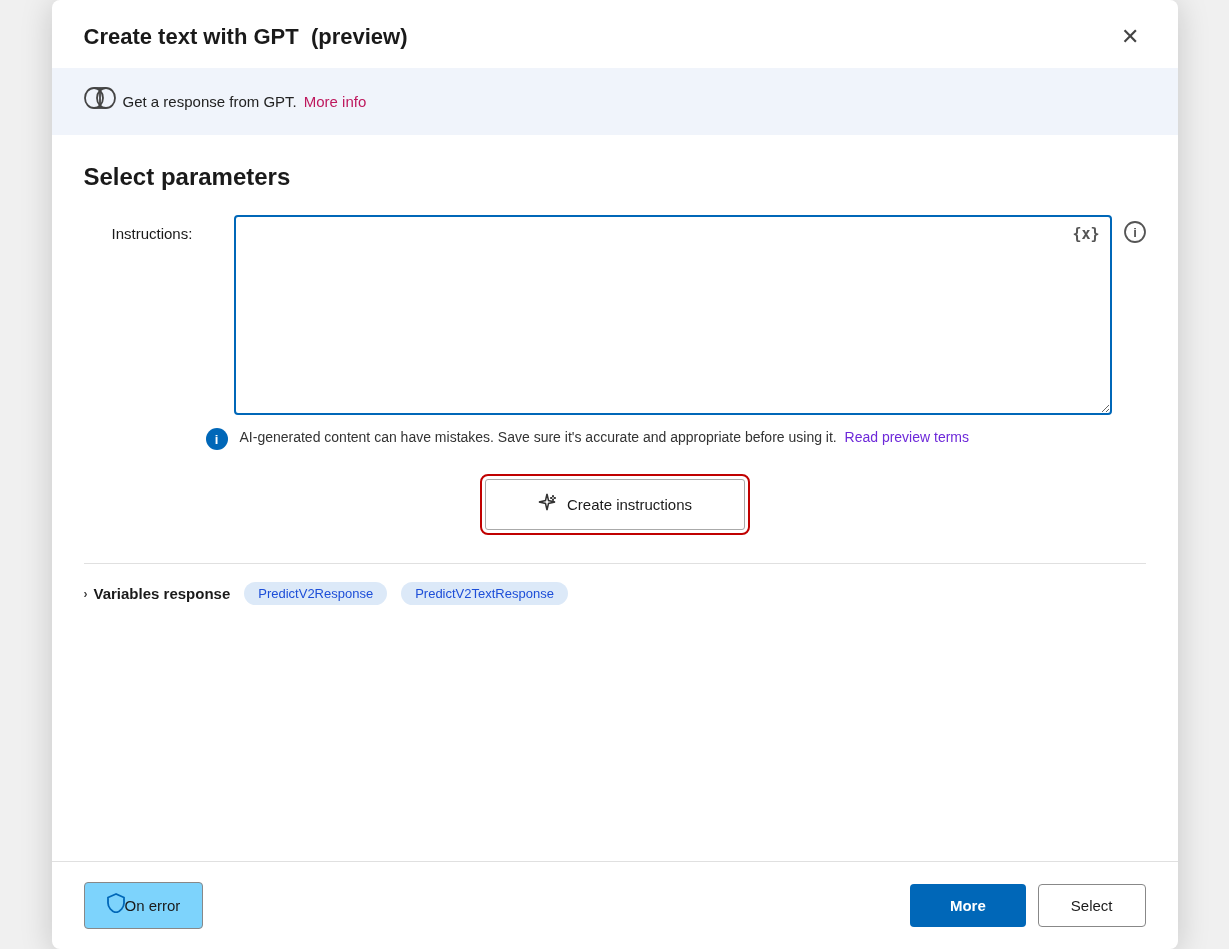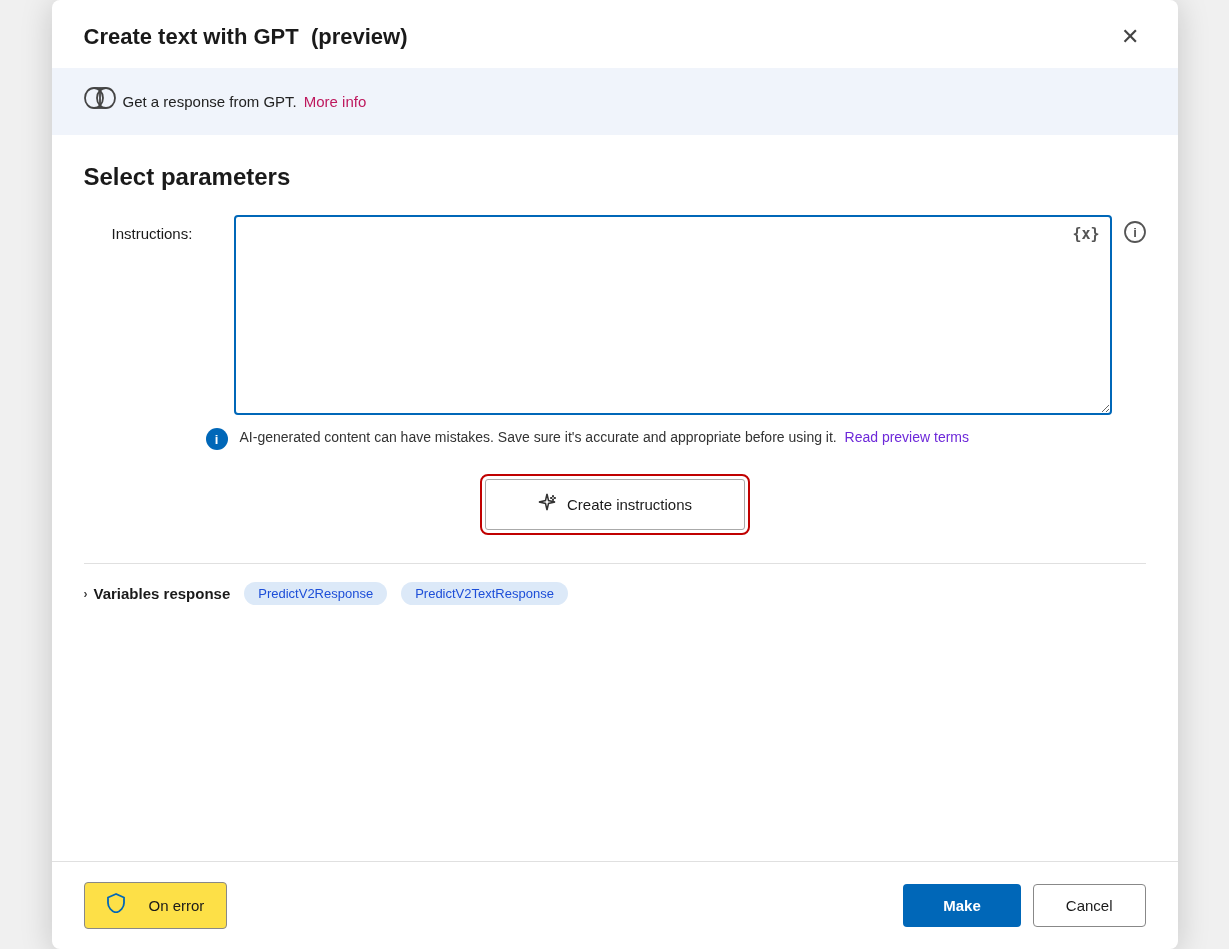--- a/index.html
+++ b/index.html
@@ -262,29 +262,29 @@
     .dialog-footer {
       display: flex;
       align-items: center;
       justify-content: space-between;
       padding: 20px 32px;
       border-top: 1px solid #e0e0e0;
       margin-top: auto;
     }
 
     .on-error-btn {
-      background: #fde047;
+      background: #7dd3fc;
       border: 1px solid #888;
       border-radius: 4px;
       padding: 10px 22px;
       font-size: 15px;
       cursor: pointer;
       display: flex;
       align-items: center;
-      gap: 24px;
+      gap: 0;
       color: #1a1a1a;
     }
 
     .shield-icon {
       color: #0067b8;
       font-size: 17px;
     }
 
     .footer-right {
       display: flex;
@@ -395,18 +395,18 @@
   <div class="dialog-footer">
     <button class="on-error-btn">
       <span class="shield-icon">
         <svg width="18" height="20" viewBox="0 0 18 20" fill="none" xmlns="http://www.w3.org/2000/svg">
           <path d="M9 1L1 4.5V10C1 14.4 4.5 18.5 9 19.5C13.5 18.5 17 14.4 17 10V4.5L9 1Z" stroke="#0067b8" stroke-width="1.8" fill="none"></path>
         </svg>
       </span>
       <span>On error</span>
     </button>
     <div class="footer-right">
-      <button class="save-btn">Make</button>
-      <button class="cancel-btn">Cancel</button>
+      <button class="save-btn">More</button>
+      <button class="cancel-btn">Select</button>
     </div>
   </div>
 
 </div>
 
 </body></html>

